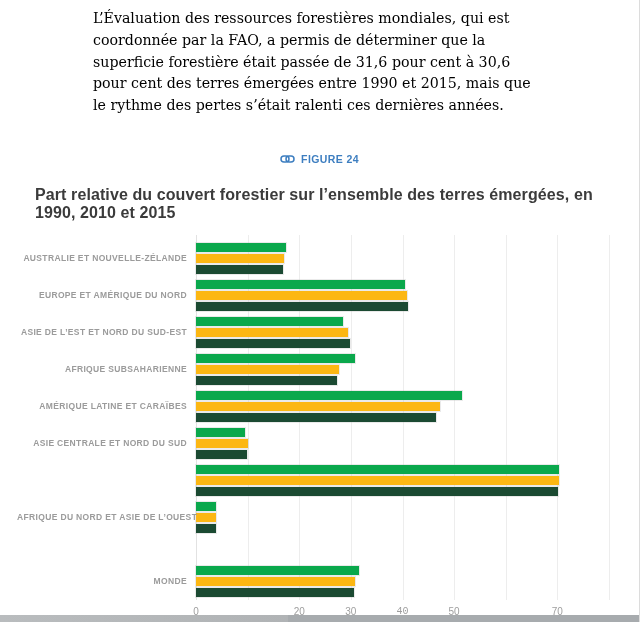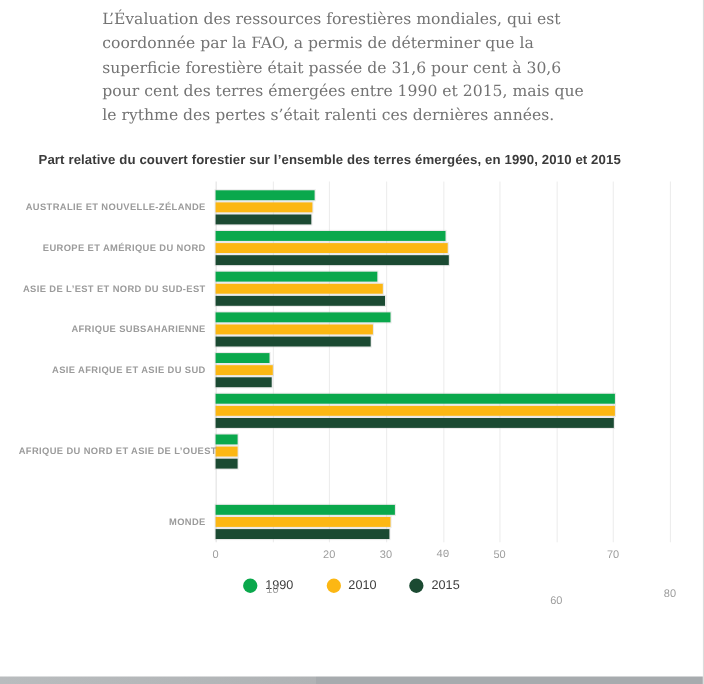--- a/index.html
+++ b/index.html
@@ -12,39 +12,39 @@
     overflow: hidden;
     font-family: "Liberation Sans", sans-serif;
     border-right: 1px solid #dcdcdc;
   }
   .intro {
     margin: 8px 0 0 93px;
     width: 454px;
     font-family: "DejaVu Serif", serif;
     font-size: 14.2px;
     line-height: 21.8px;
-    color: #737373;
+    color: #000000;
     text-align: left;
   }
   .figure-link {
     margin-top: 36px;
     display: flex;
     justify-content: center;
     align-items: center;
     gap: 6px;
     color: #3d7ec0;
     font-size: 10.5px;
     font-weight: bold;
     letter-spacing: 0.4px;
     cursor: pointer;
   }
   .figure-link svg { display: block; }
   .chart-title {
     margin: 21px 30px 0 35px;
-    font-size: 12px;
+    font-size: 16px;
     font-weight: bold;
     color: #3b3b3b;
     letter-spacing: 0.1px;
   }
   .chart-body {
     position: relative;
     margin: 13px 30px 0 196px;
     padding-top: 5px;
   }
   .gridline {
@@ -123,20 +123,29 @@
     background: linear-gradient(to right, #b9bcbe 0%, #b0b3b5 45%, #a7abae 45%, #a7abae 100%);
   }
 </style>
 </head>
 <body>
 
 <div class="page">
 
   <p class="intro">L’Évaluation des ressources forestières mondiales, qui est coordonnée par la FAO, a permis de déterminer que la superficie forestière était passée de 31,6 pour cent à 30,6 pour cent des terres émergées entre 1990 et 2015, mais que le rythme des pertes s’était ralenti ces dernières années.</p>
 
+  <div class="figure-link">
+    <span>
+      <svg width="15" height="10" viewBox="0 0 30 18" fill="none" stroke="#3d7ec0" stroke-width="3">
+        <rect x="2" y="3" width="16" height="12" rx="6"></rect>
+        <rect x="12" y="3" width="16" height="12" rx="6"></rect>
+      </svg>
+    </span>
+    <span>FIGURE 24</span>
+  </div>
 
   <h1 class="chart-title">Part relative du couvert forestier sur l’ensemble des terres émergées, en 1990, 2010 et 2015</h1>
 
   <div class="chart-body" id="chart-body">
       <div class="gridline zero" style="left: 0%;"></div>
       <div class="gridline" style="left: 12.5%;"></div>
       <div class="gridline" style="left: 25%;"></div>
       <div class="gridline" style="left: 37.5%;"></div>
       <div class="gridline" style="left: 50%;"></div>
       <div class="gridline" style="left: 62.5%;"></div>
@@ -161,21 +170,27 @@
         <div class="bar" title="ASIE DE L’EST ET ASIE DU SUD-EST — 2010: 29.4" style="width: 36.75%; background: rgb(252, 183, 19);"></div>
         <div class="bar" title="ASIE DE L’EST ET ASIE DU SUD-EST — 2015: 29.8" style="width: 37.25%; background: rgb(27, 74, 50);"></div>
       </div>
       <div class="chart-row">
         <div class="row-label">AFRIQUE SUBSAHARIENNE</div>
         <div class="bar" title="AFRIQUE SUBSAHARIENNE — 1990: 30.8" style="width: 38.5%; background: rgb(10, 168, 76);"></div>
         <div class="bar" title="AFRIQUE SUBSAHARIENNE — 2010: 27.7" style="width: 34.625%; background: rgb(252, 183, 19);"></div>
         <div class="bar" title="AFRIQUE SUBSAHARIENNE — 2015: 27.3" style="width: 34.125%; background: rgb(27, 74, 50);"></div>
       </div>
       <div class="chart-row">
-        <div class="row-label">ASIE AFRIQUE ET ASIE DU SUD</div>
+        <div class="row-label">AMÉRIQUE LATINE ET CARAÏBES</div>
+        <div class="bar" title="AMÉRIQUE LATINE ET CARAÏBES — 1990: 51.6" style="width: 64.5%; background: rgb(10, 168, 76);"></div>
+        <div class="bar" title="AMÉRIQUE LATINE ET CARAÏBES — 2010: 47.2" style="width: 59%; background: rgb(252, 183, 19);"></div>
+        <div class="bar" title="AMÉRIQUE LATINE ET CARAÏBES — 2015: 46.4" style="width: 58%; background: rgb(27, 74, 50);"></div>
+      </div>
+      <div class="chart-row">
+        <div class="row-label">ASIE CENTRALE ET NORD DU SUD</div>
         <div class="bar" title="ASIE CENTRALE ET ASIE DU SUD — 1990: 9.4" style="width: 11.75%; background: rgb(10, 168, 76);"></div>
         <div class="bar" title="ASIE CENTRALE ET ASIE DU SUD — 2010: 10" style="width: 12.5%; background: rgb(252, 183, 19);"></div>
         <div class="bar" title="ASIE CENTRALE ET ASIE DU SUD — 2015: 9.8" style="width: 12.25%; background: rgb(27, 74, 50);"></div>
       </div>
       <div class="chart-row">
         <div class="bar" title="OCÉANIE* — 1990: 70.3" style="width: 87.875%; background: rgb(10, 168, 76);"></div>
         <div class="bar" title="OCÉANIE* — 2010: 70.3" style="width: 87.875%; background: rgb(252, 183, 19);"></div>
         <div class="bar" title="OCÉANIE* — 2015: 70.2" style="width: 87.75%; background: rgb(27, 74, 50);"></div>
       </div>
       <div class="chart-row">

